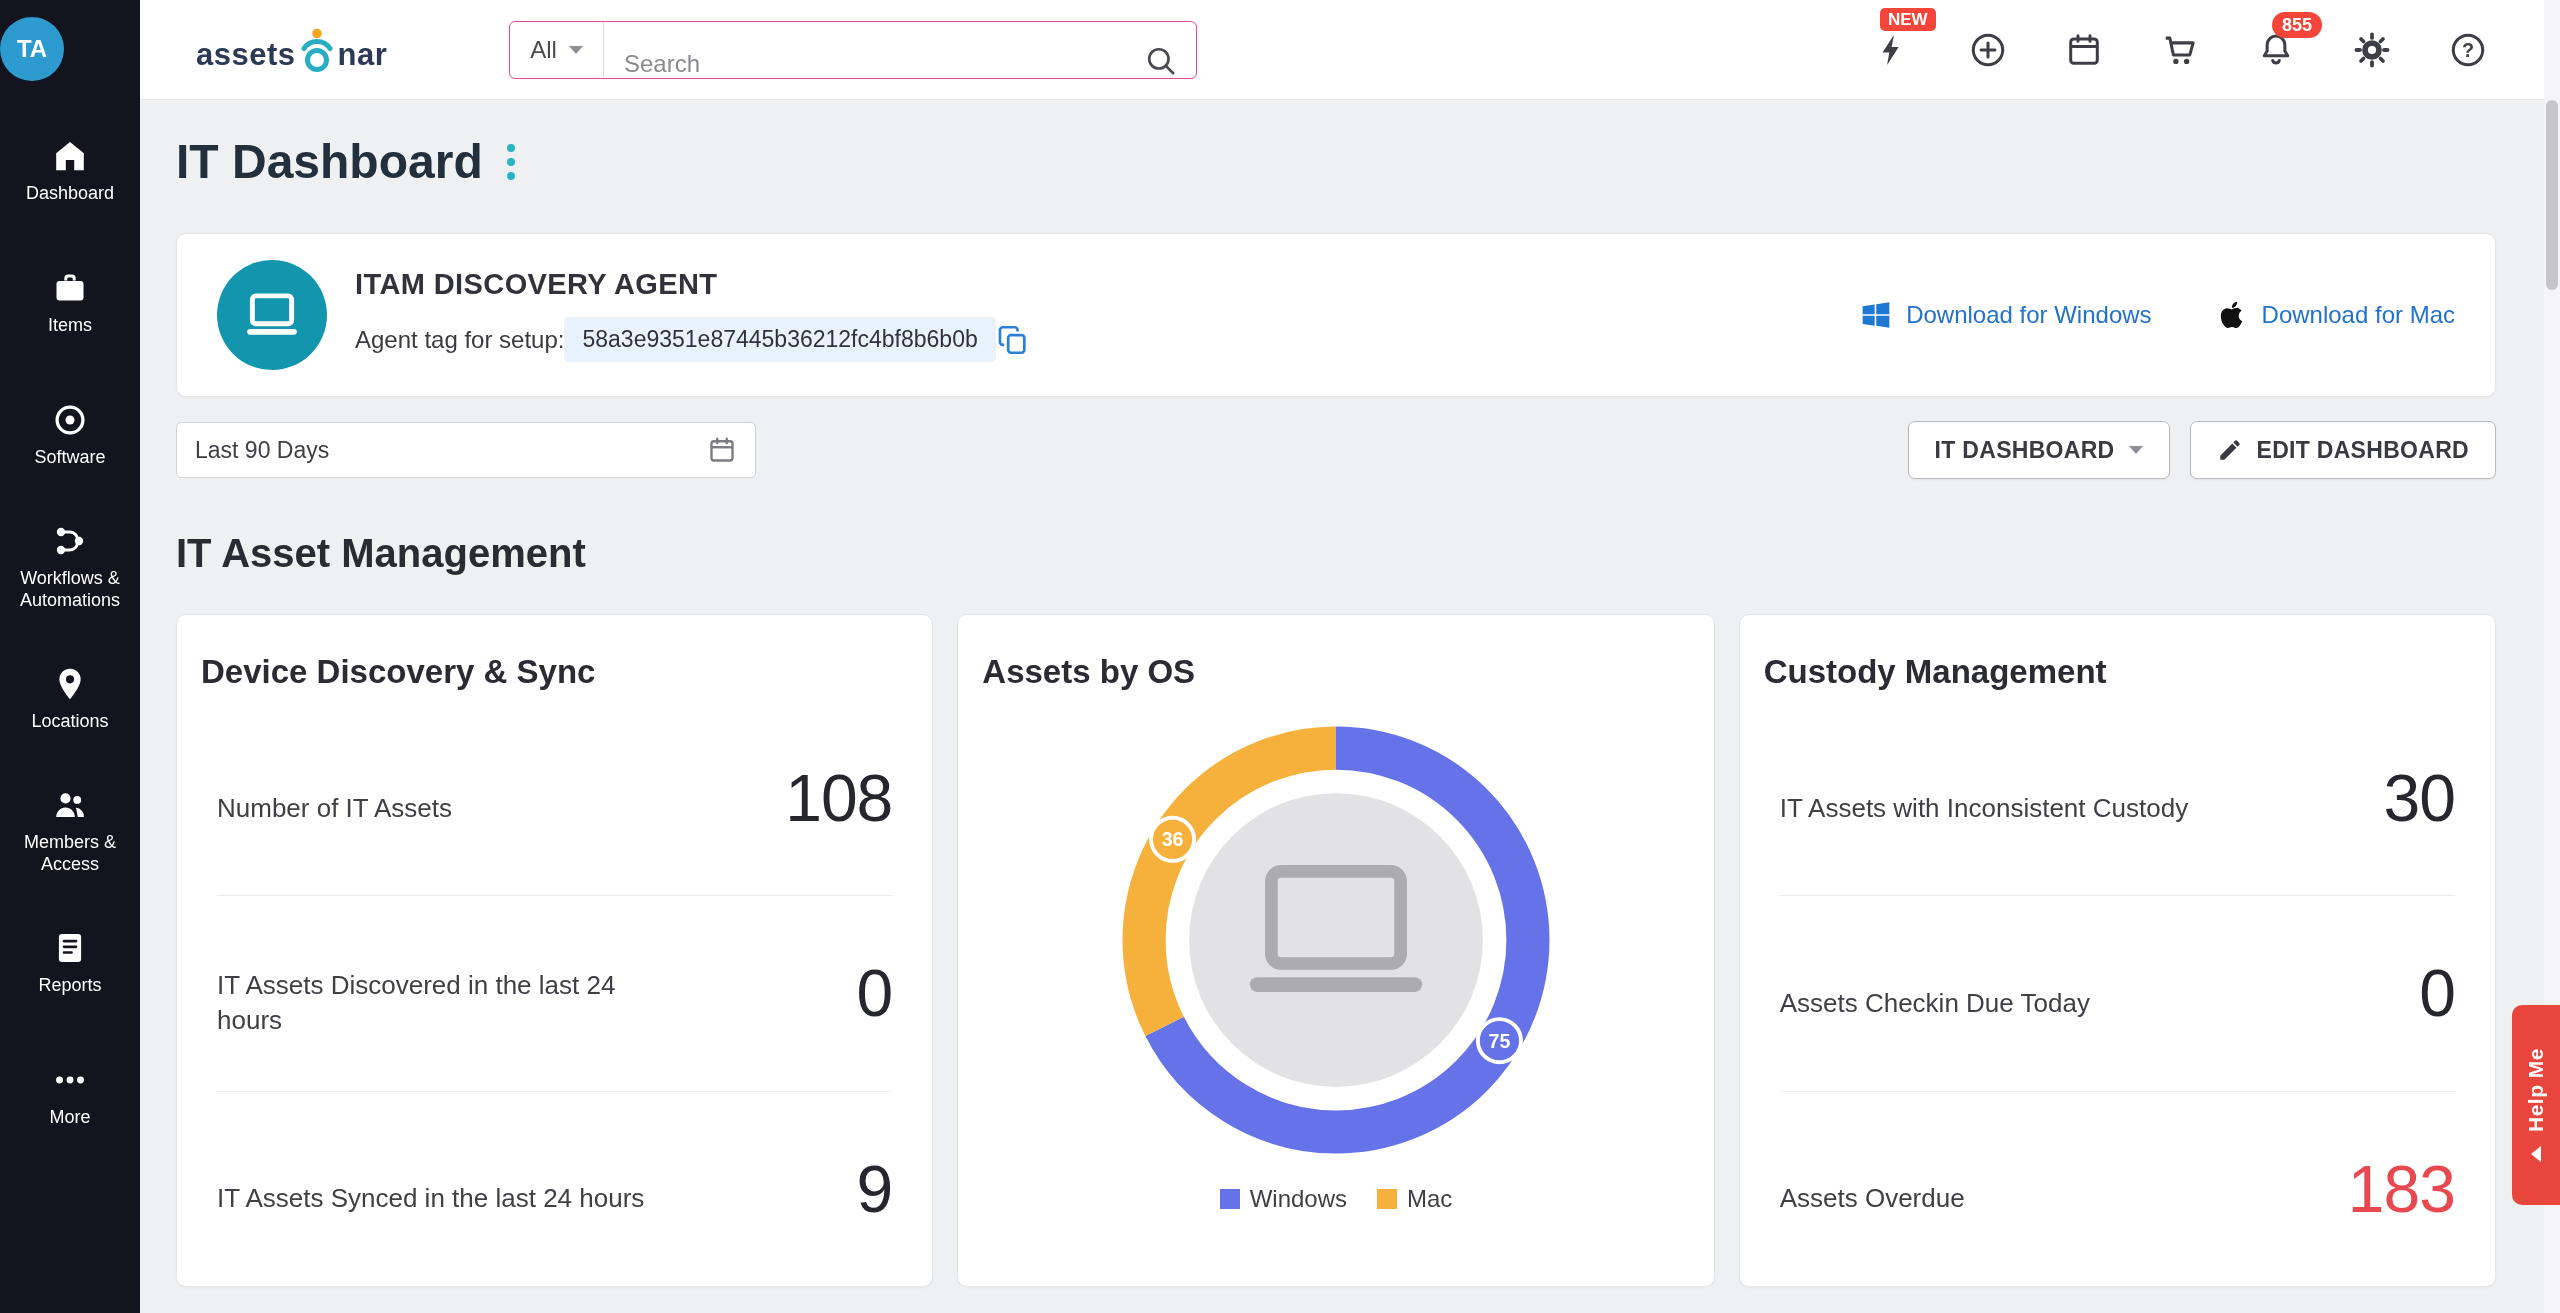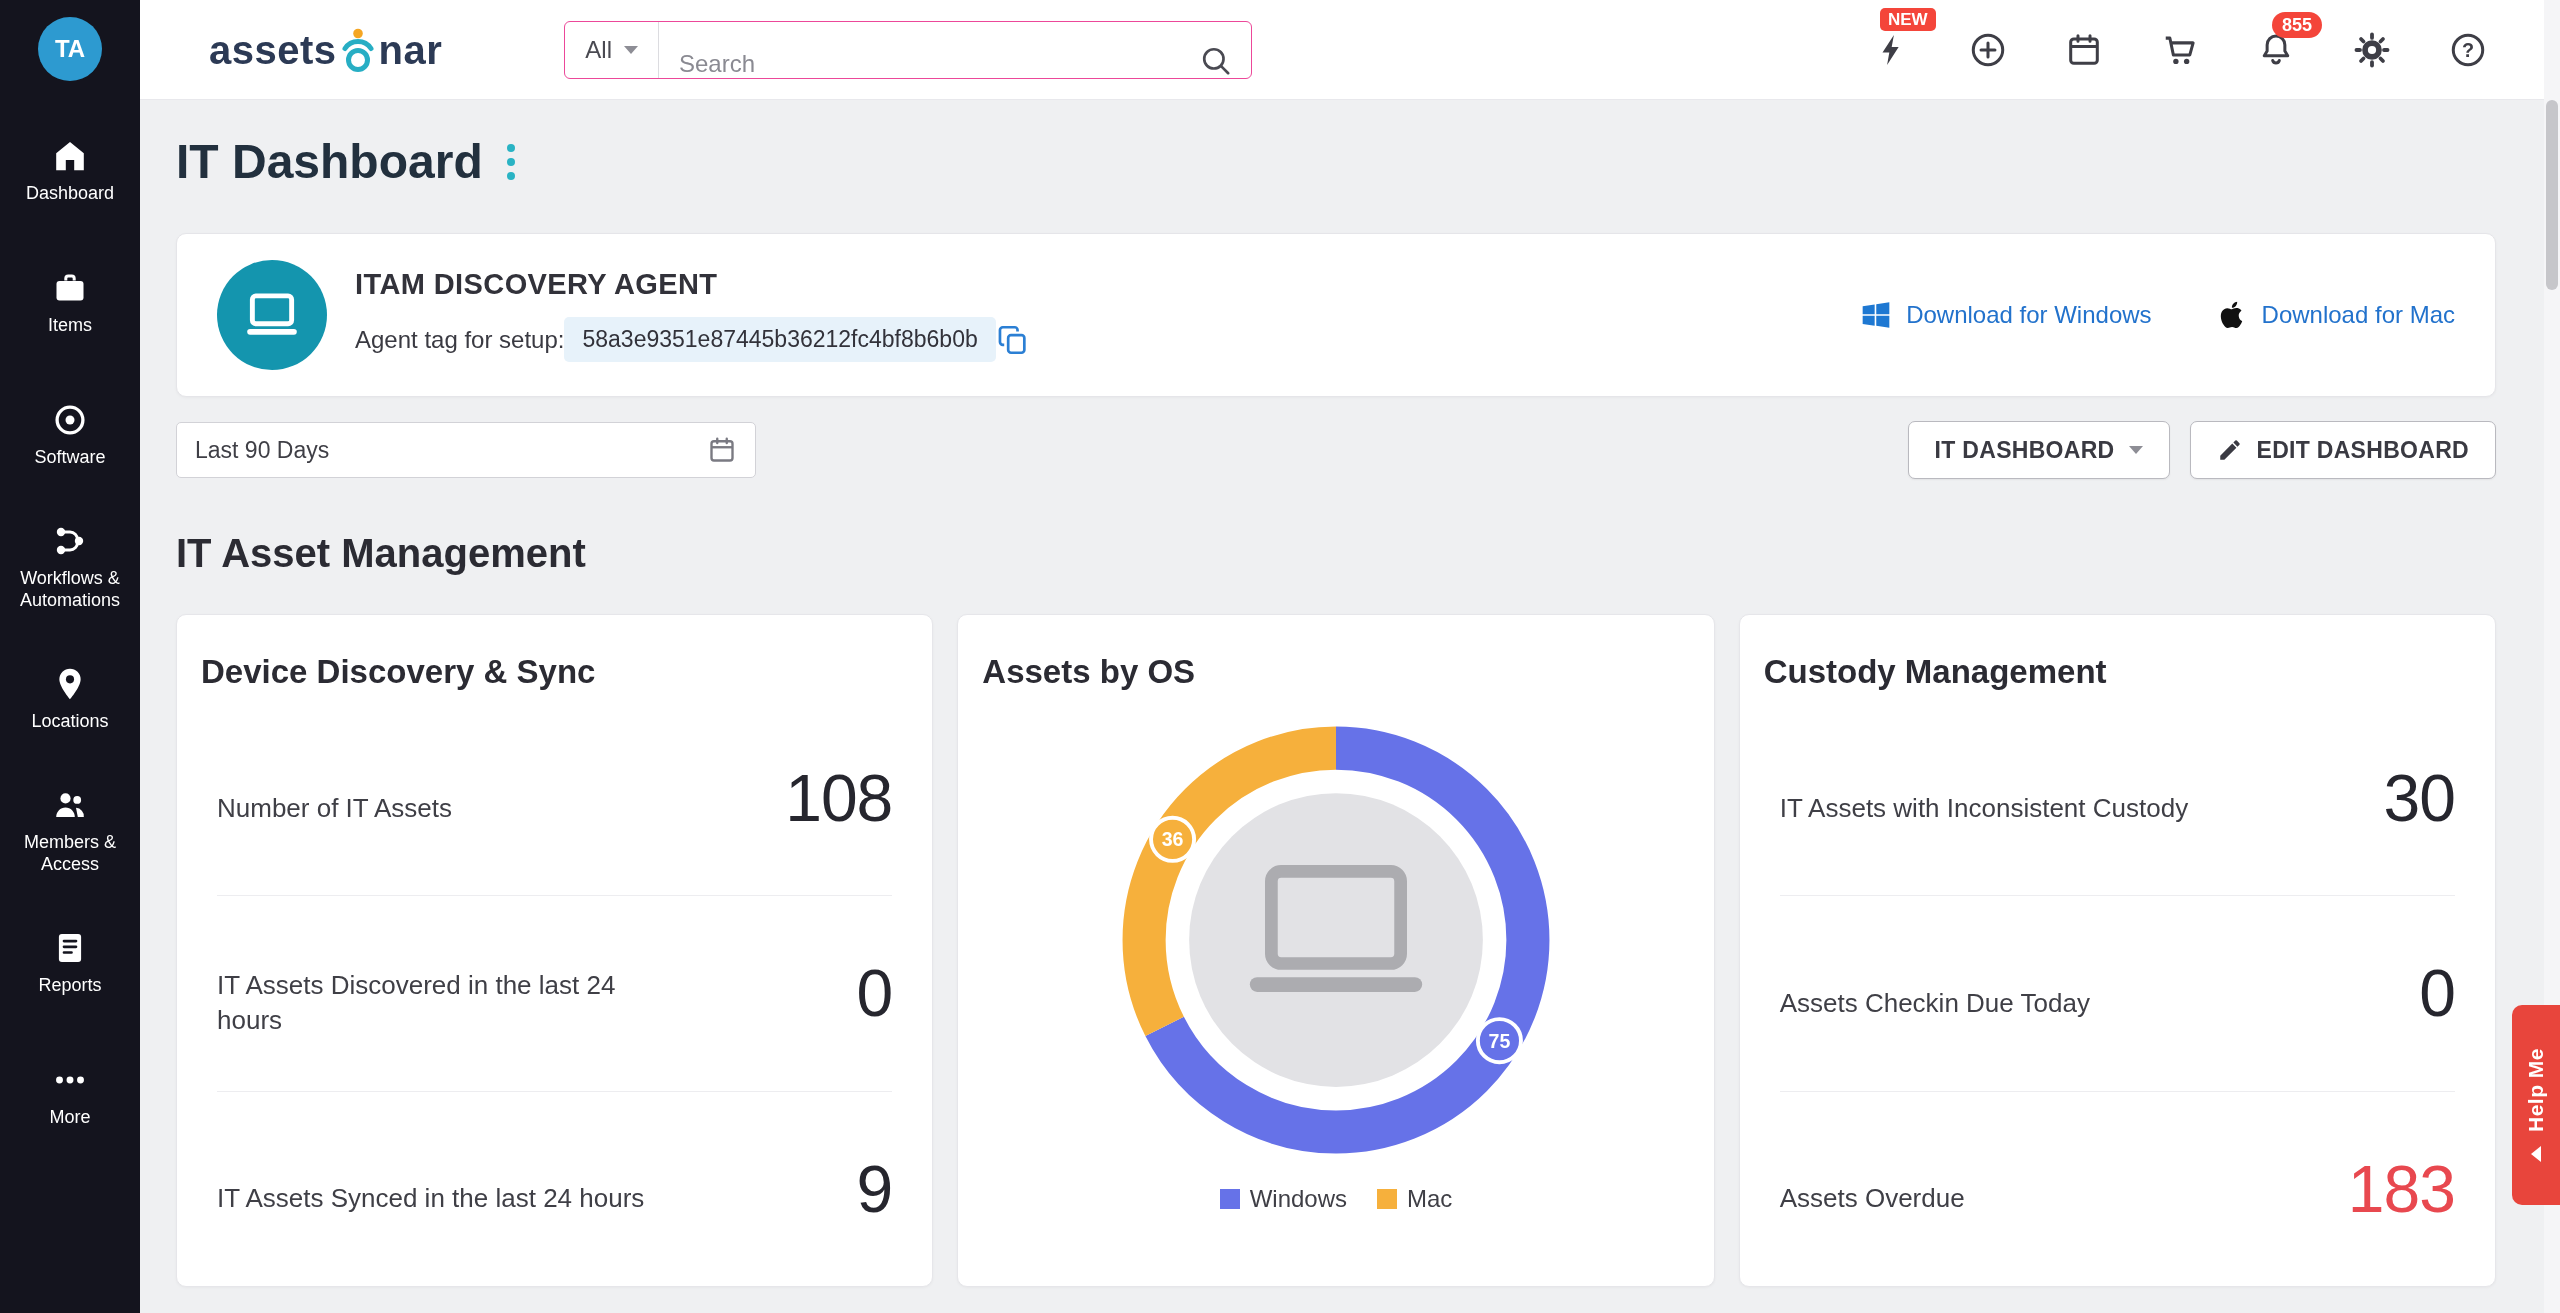--- a/index.html
+++ b/index.html
@@ -3,35 +3,35 @@
 <meta charset="utf-8">
 <style>
   * { margin:0; padding:0; box-sizing:border-box; }
   html,body { width:2560px; height:1313px; overflow:hidden; }
   body { font-family:"Liberation Sans", sans-serif; background:#eff0f2; color:#2b2b33; }
 
   .app { position:relative; width:2560px; height:1313px; }
 
   
   .sidebar { position:absolute; left:0; top:0; bottom:0; width:140px; background:#14141e; z-index:10;
-             display:flex; flex-direction:column; align-items:center; }
+             display:flex; flex-direction:column; align-items:flex-start; }
   .avatar { width:64px; height:64px; border-radius:50%; background:#2d9ad0; color:#fff; font-weight:bold;
             font-size:24px; display:flex; align-items:center; justify-content:center; margin-top:17px; cursor:pointer; }
   .nav { margin-top:24px; width:100%; }
   .nav-item { height:132px; display:flex; flex-direction:column; align-items:center; justify-content:center;
               gap:9px; color:#fff; cursor:pointer; padding:0 6px; }
   .nav-icon { width:36px; height:36px; }
   .nav-icon svg { width:36px; height:36px; display:block; }
   .nav-label { font-size:18px; line-height:1.18; text-align:center; }
 
   
   .main { margin-left:140px; }
   .topbar { height:100px; background:#fff; border-bottom:1px solid #e8e8ec; display:flex; align-items:center;
             padding:0 72px 0 56px; position:relative; z-index:5; }
-  .logo { display:flex; align-items:flex-end; font-size:40px; font-weight:bold; color:#2c3a55; letter-spacing:.5px; cursor:pointer;margin-left:13px; }
+  .logo { display:flex; align-items:flex-end; font-size:31px; font-weight:bold; color:#2c3a55; letter-spacing:.5px; cursor:pointer; }
   .logo .sonar-o { width:40px; height:46px; margin:0 1px; }
   .search-box { margin-left:122px; width:688px; height:58px; background:#fff; border:1px solid #ec4899;
                 border-radius:6px; display:flex; align-items:flex-end; overflow:hidden; }
   .search-filter { display:flex; align-items:center; gap:12px; padding:0 20px; height:100%; border-right:1px solid #dcdce0;
                    font-size:24px; color:#4a4a52; cursor:pointer; }
   .caret-down { width:0; height:0; border-left:7px solid transparent; border-right:7px solid transparent;
                 border-top:8px solid #8d8d95; }
   .search-input { flex:1; border:none; outline:none; font-size:24px; padding:0 20px; color:#333; font-family:inherit; }
   .search-input::placeholder { color:#8a8a92; }
   .search-mag { width:34px; height:34px; margin-right:18px; cursor:pointer; }

